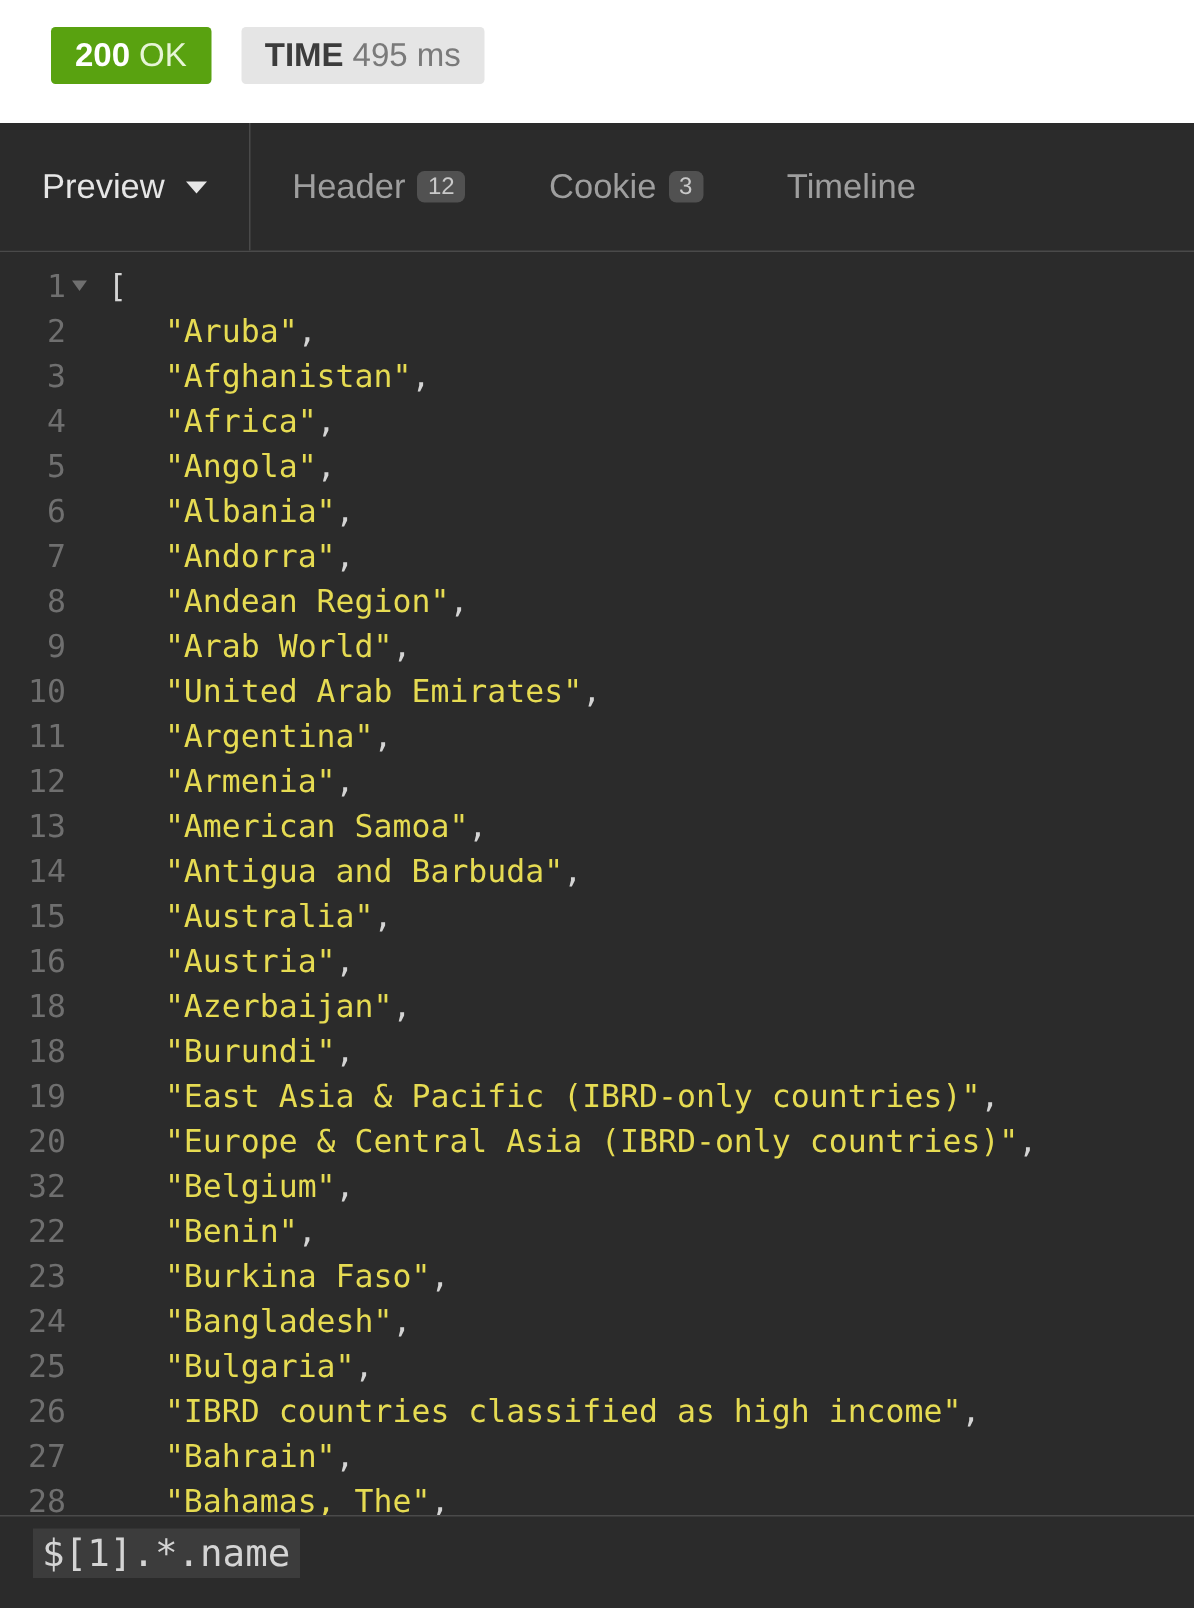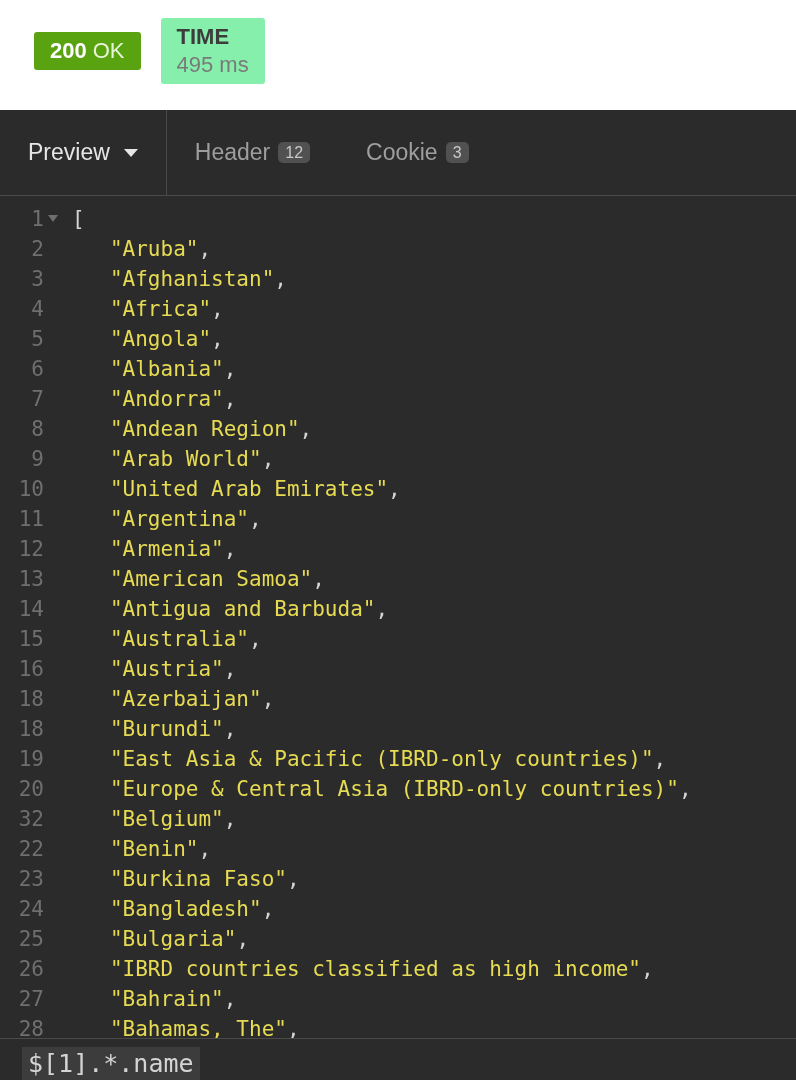--- a/index.html
+++ b/index.html
@@ -21,23 +21,22 @@
     border-radius: 3px;
     font-size: 22px;
     font-weight: 500;
     line-height: 1;
   }
   .status-pill.green {
     background: #59a210;
     color: #fff;
   }
   .status-pill.gray {
-    background: #86efac;
+    background: #e5e5e5;
     color: #3c3c3c;
-    flex-direction: column;
   }
   .status-pill .label { font-weight: 700; }
   .status-pill.green .value { color: #e6f5d6; font-weight: 500; }
   .status-pill.gray .value { color: #7a7a7a; font-weight: 500; }
 
   
   .panel {
     background: #2b2b2b;
     height: calc(1080px - 90px);
     display: flex;
@@ -159,20 +158,23 @@
       <span>Preview</span>
       <span class="dropdown-icon"></span>
     </div>
     <div class="tab">
       <span>Header</span>
       <span class="badge">12</span>
     </div>
     <div class="tab">
       <span>Cookie</span>
       <span class="badge">3</span>
+    </div>
+    <div class="tab">
+      <span>Timeline</span>
     </div>
   </div>
 
   <div class="code-viewer">
     <div class="gutter" id="gutter">
         <div class="ln">1<span class="fold-icon"></span></div>
         <div class="ln">2</div>
         <div class="ln">3</div>
         <div class="ln">4</div>
         <div class="ln">5</div>

